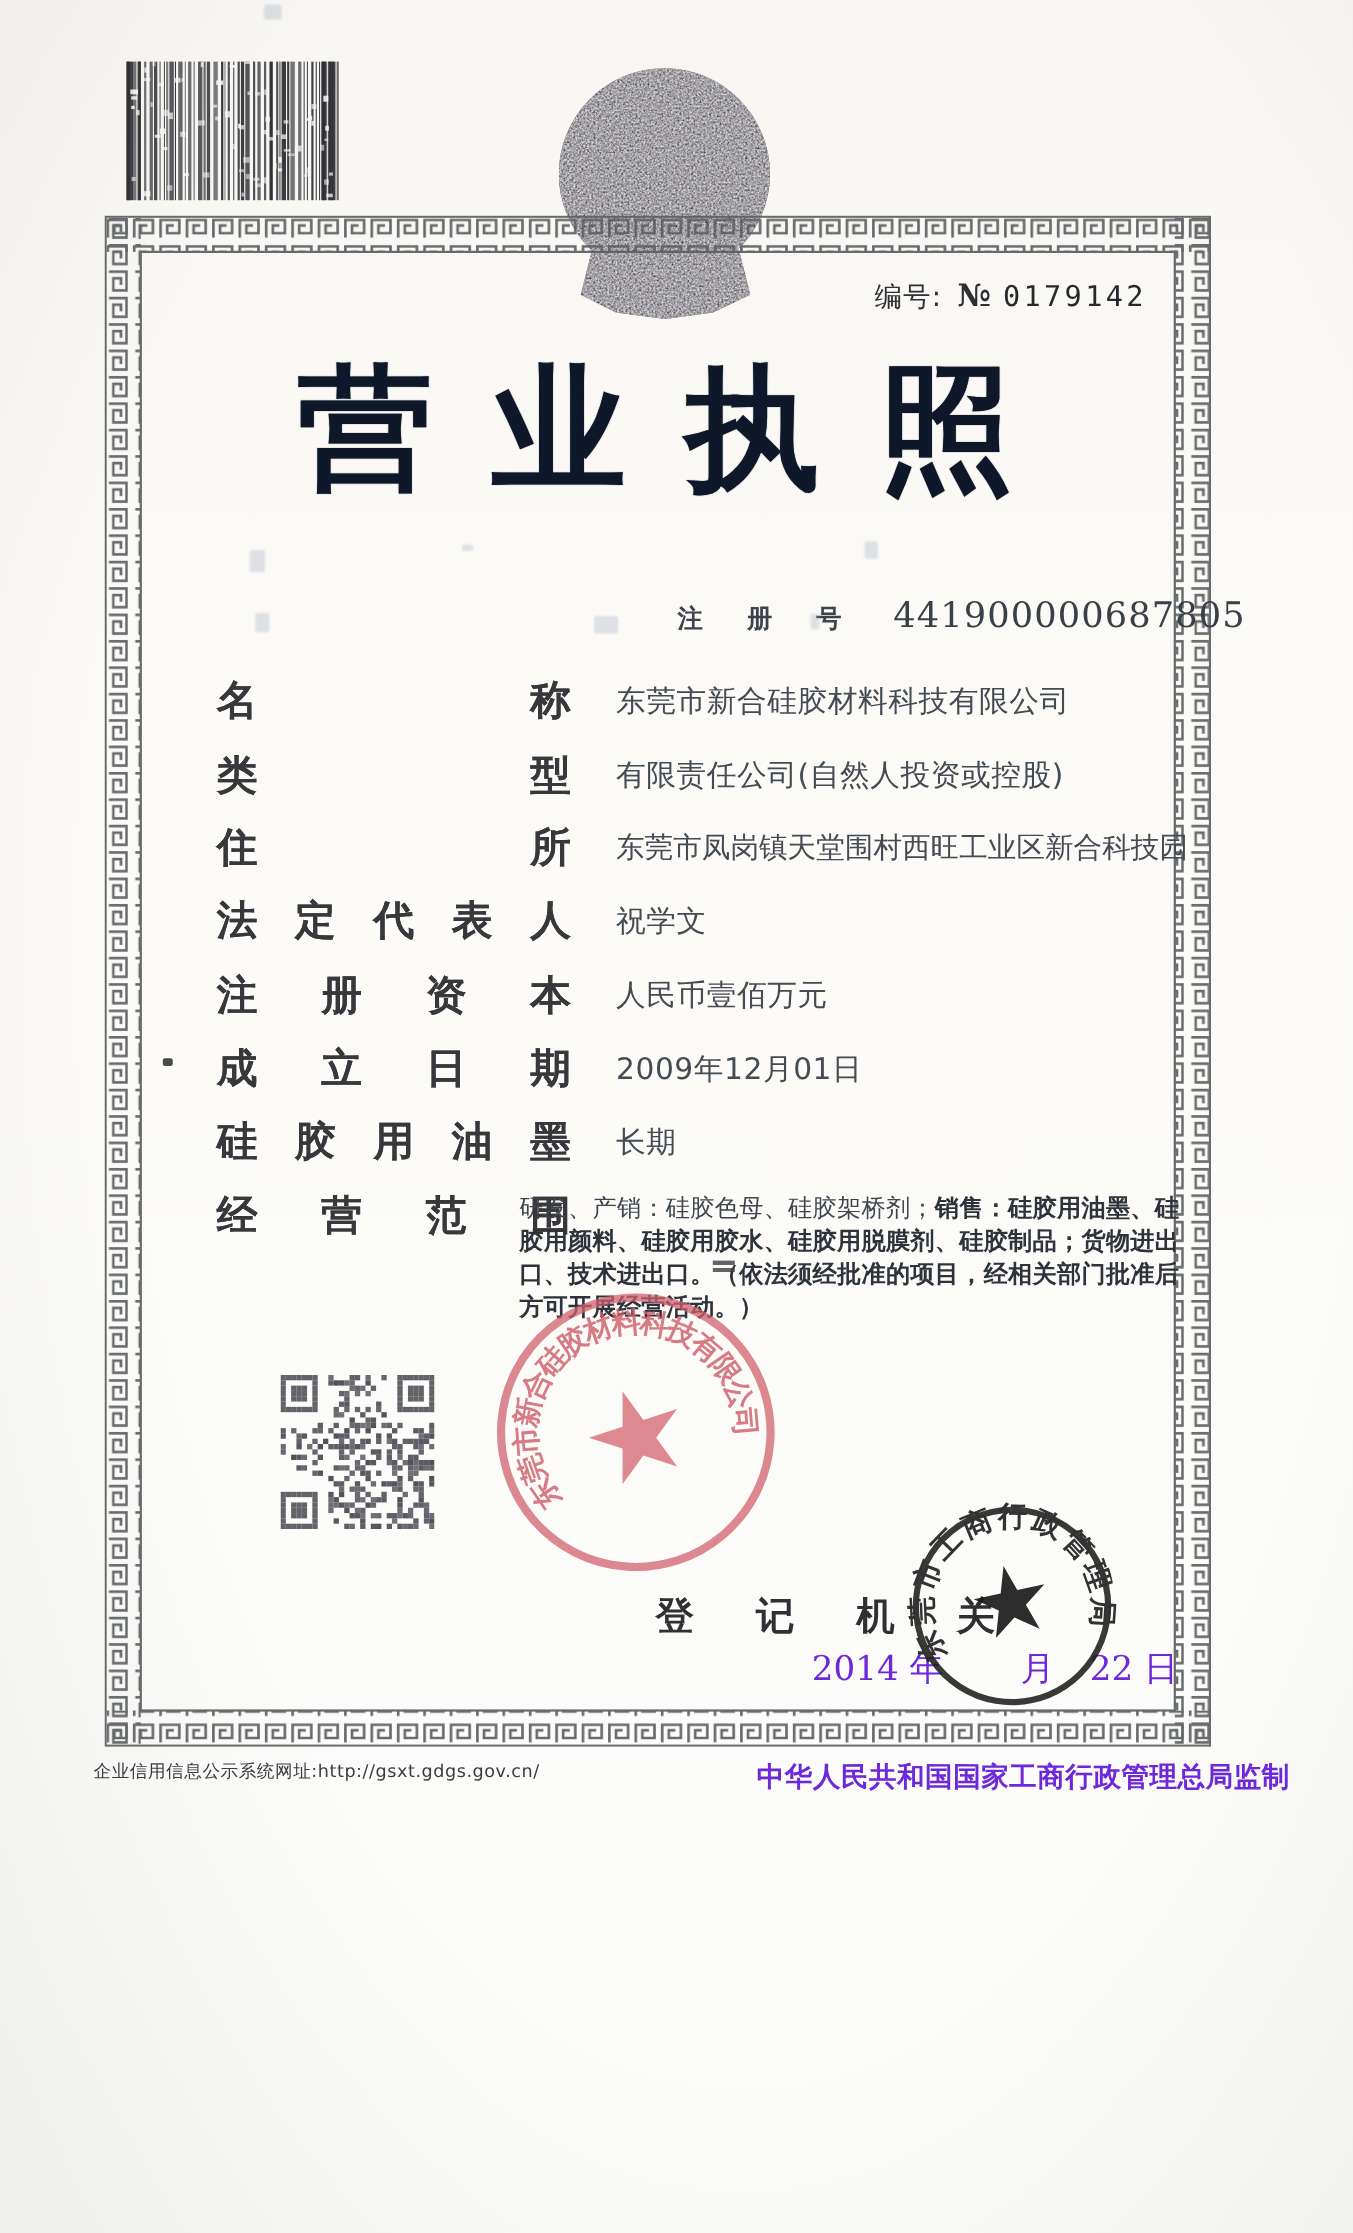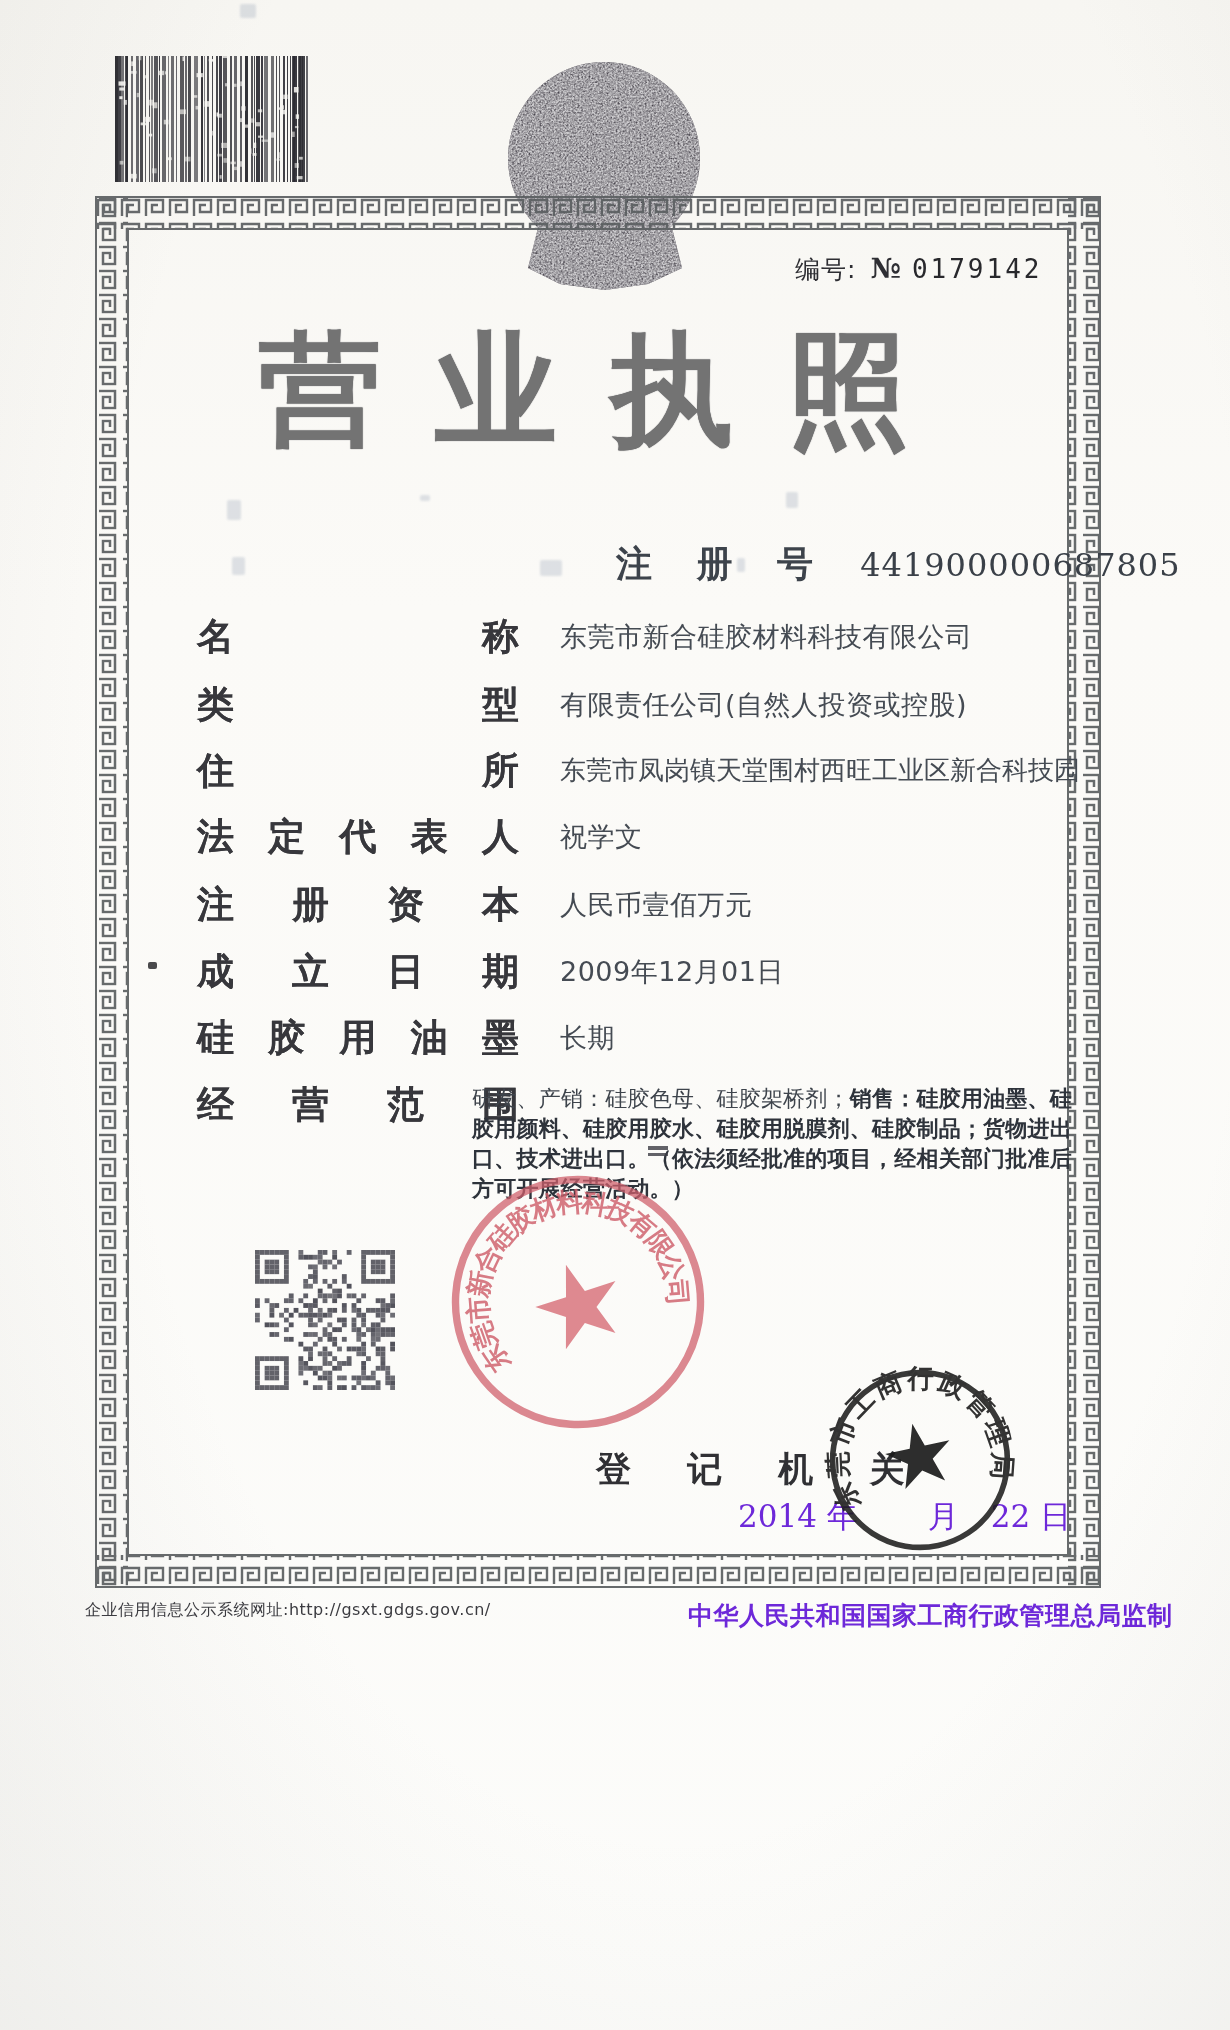--- a/index.html
+++ b/index.html
@@ -23,29 +23,29 @@
   
   .serial{position:absolute;left:795px;top:252px;font-size:25px;color:#2e2e33;letter-spacing:1px;white-space:nowrap;}
   .serial .nomark{font-family:"DejaVu Serif",serif;font-weight:700;font-size:28px;margin:0 10px 0 14px;}
   .serial .num{font-family:"DejaVu Sans Mono",monospace;font-size:26px;letter-spacing:3px;color:#28282c;}
 
   
   .frame{position:absolute;left:95px;top:196px;width:1006px;height:1392px;opacity:.92;}
 
   
   .title{
-    position:absolute;left:205px;top:310px;width:770px;text-align:left;
+    position:absolute;left:205px;top:310px;width:770px;text-align:right;
     font-size:122px;font-weight:900;letter-spacing:54px;text-indent:54px;
-    color:#737373;text-shadow:0 0 1px #4a4a4f;
+    color:#0f172a;text-shadow:0 0 1px #4a4a4f;
     font-family:"DejaVu Sans",sans-serif;white-space:nowrap;
   }
 
   
   .regno{position:absolute;left:616px;top:540px;white-space:nowrap;color:#3d434b;}
-  .regno .lbl{font-size:36px;letter-spacing:16px;font-weight:600;}
+  .regno .lbl{font-size:23px;letter-spacing:16px;font-weight:600;}
   .regno .val{font-family:"DejaVu Serif",serif;font-size:32px;letter-spacing:1px;margin-left:26px;color:#3a4048;}
 
   
   .frow{position:absolute;left:0;top:0;width:1230px;}
   .flabel{
     position:absolute;left:197px;width:322px;
     font-size:37px;font-weight:600;color:#37373c;
     text-align:justify;text-align-last:justify;text-justify:inter-character;
     text-shadow:0 0 .5px #555;
   }

